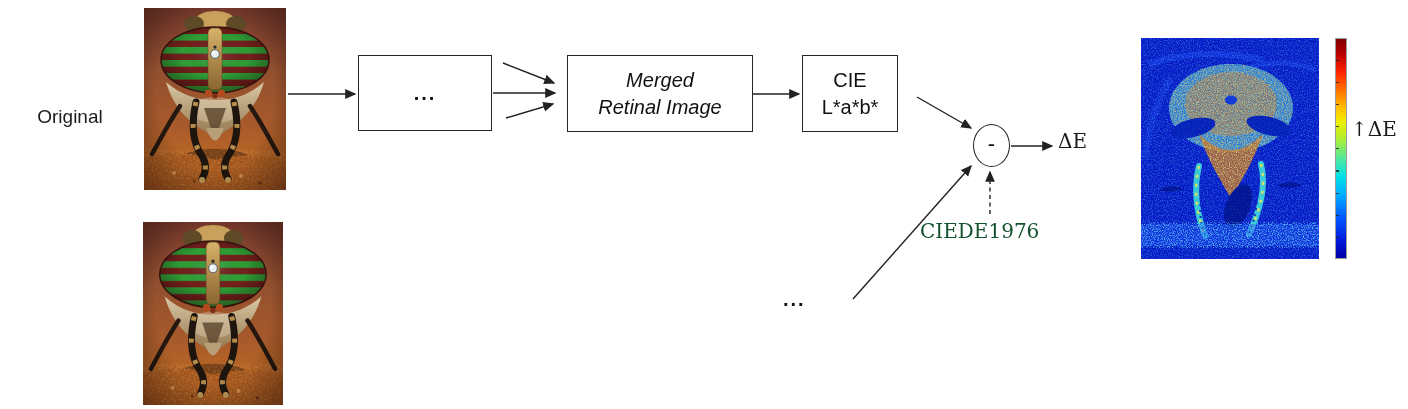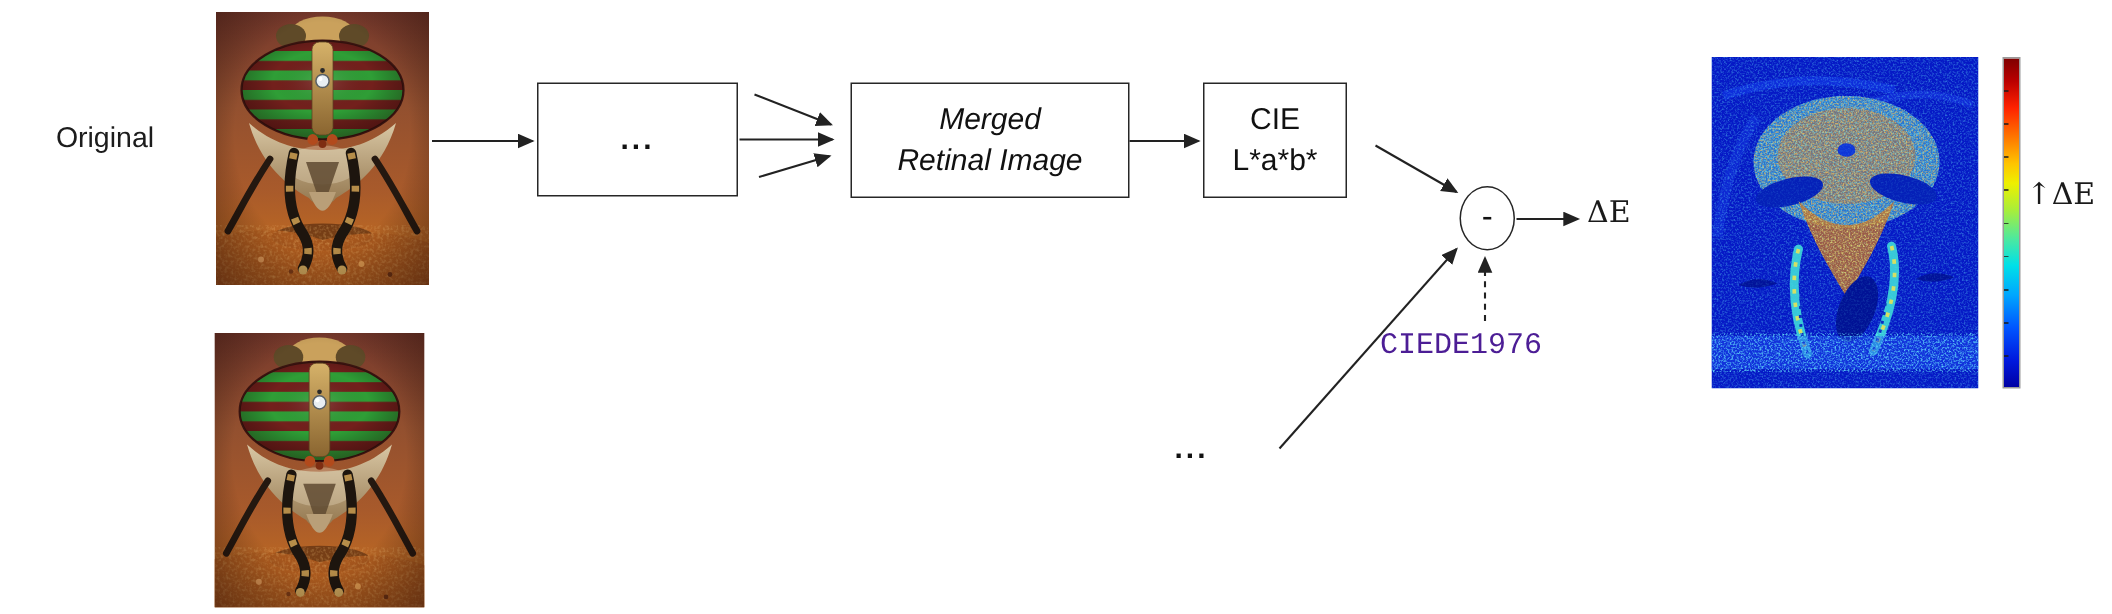--- a/index.html
+++ b/index.html
@@ -2,34 +2,34 @@
 <html><head>
 <meta charset="utf-8">
 <style>
   html,body{margin:0;padding:0;background:#fff;}
   .canvas{
     position:relative;width:1408px;height:409px;background:#ffffff;overflow:hidden;
     font-family:"Liberation Sans",sans-serif;color:#1a1a1a;
   }
   .abs{position:absolute;}
   .side-label{
-    font-size:19px;line-height:22px;text-align:center;white-space:pre-line;color:#1c1c1c;
+    font-size:19px;line-height:22px;text-align:center;white-space:pre-line;color:#1c1c1c;margin-top:24px;
   }
   .node-box{
     background:#fff;border:1.5px solid #262626;display:flex;align-items:center;justify-content:center;
     text-align:center;font-size:20px;line-height:27px;color:#111;white-space:pre-line;box-sizing:border-box;
   }
   .dots{font-weight:700;font-size:20px;letter-spacing:2px;color:#111;}
   .minus-circle{
     width:37px;height:43px;border:1.4px solid #262626;border-radius:50%;background:#fff;
     display:flex;align-items:center;justify-content:center;font-size:22px;color:#111;box-sizing:border-box;
     padding-bottom:3px;
   }
   .serif-label{font-family:"DejaVu Serif","DejaVu Sans",serif;font-size:20px;color:#1a1a1a;}
-  .gray-label{color:#4c1d95;font-family:Liberation Mono, monospace;}
+  .gray-label{color:#14532d;}
   .connectors{position:absolute;left:0;top:0;width:1408px;height:409px;pointer-events:none;}
   .colorbar{
     width:12px;height:221px;box-sizing:border-box;border:1px solid #9a9a9a;
     background:linear-gradient(to bottom,
       #7f0000 0%,#bb0000 7%,#ff2200 15%,#ff7700 24%,#ffc400 32%,
       #eef000 38%,#aaee38 46%,#4ce8a0 55%,#00e0e8 63%,
       #00a6ff 72%,#0055ff 82%,#0018dd 92%,#0000a4 100%);
   }
   .colorbar-ticks{
     position:absolute;left:0;top:0;width:3px;height:100%;

